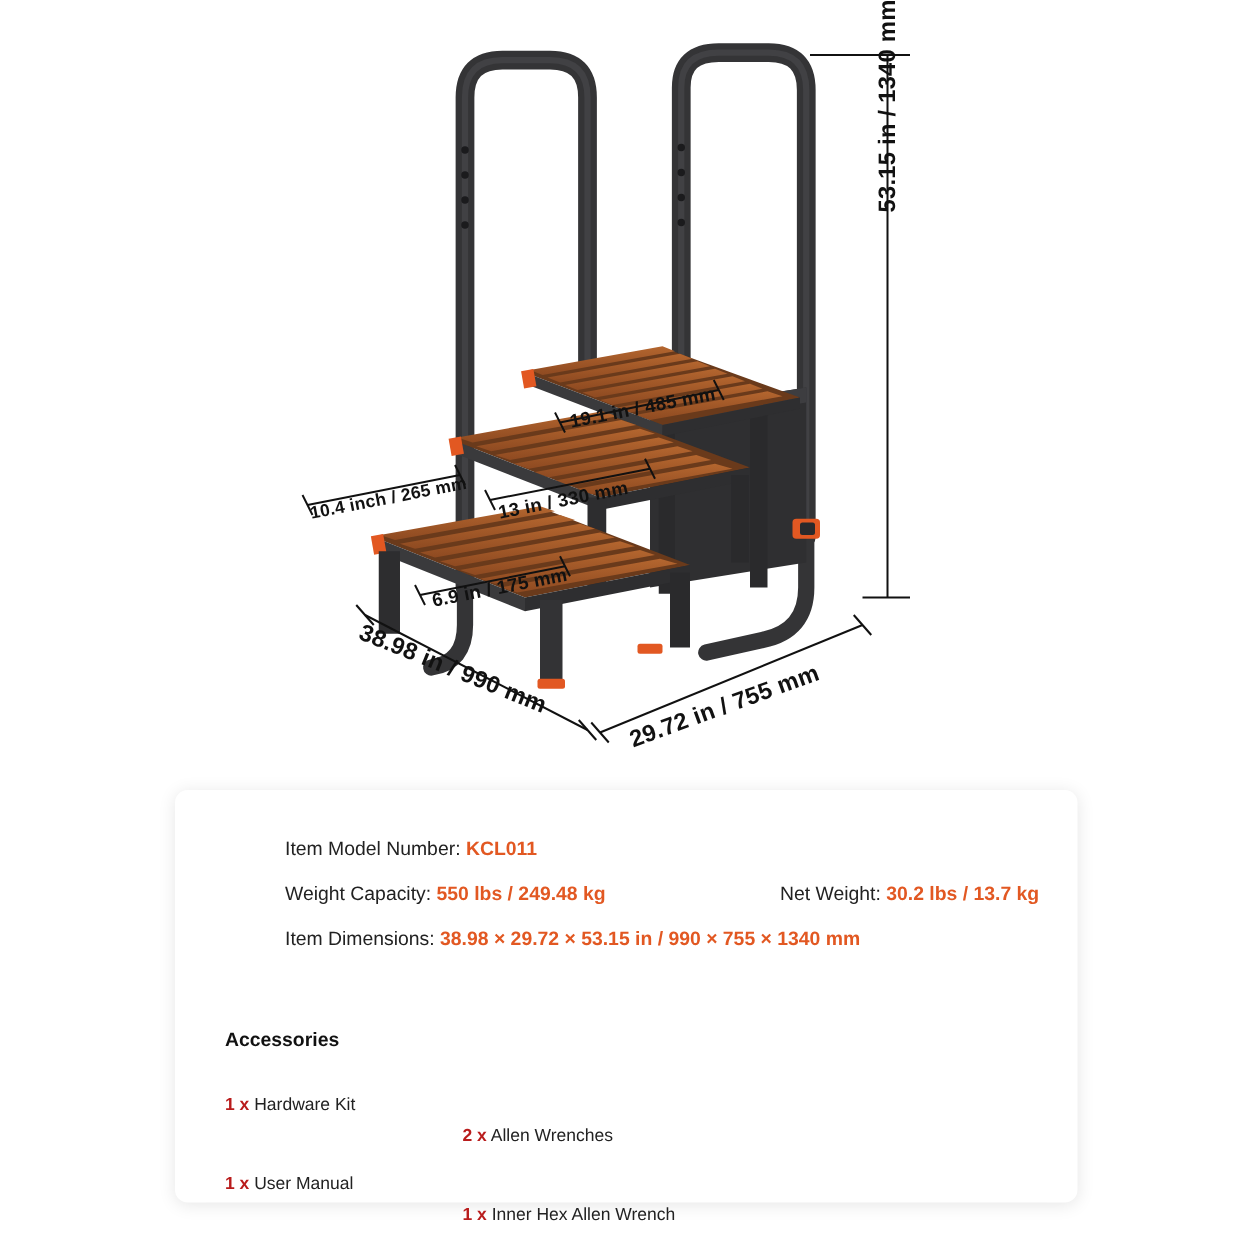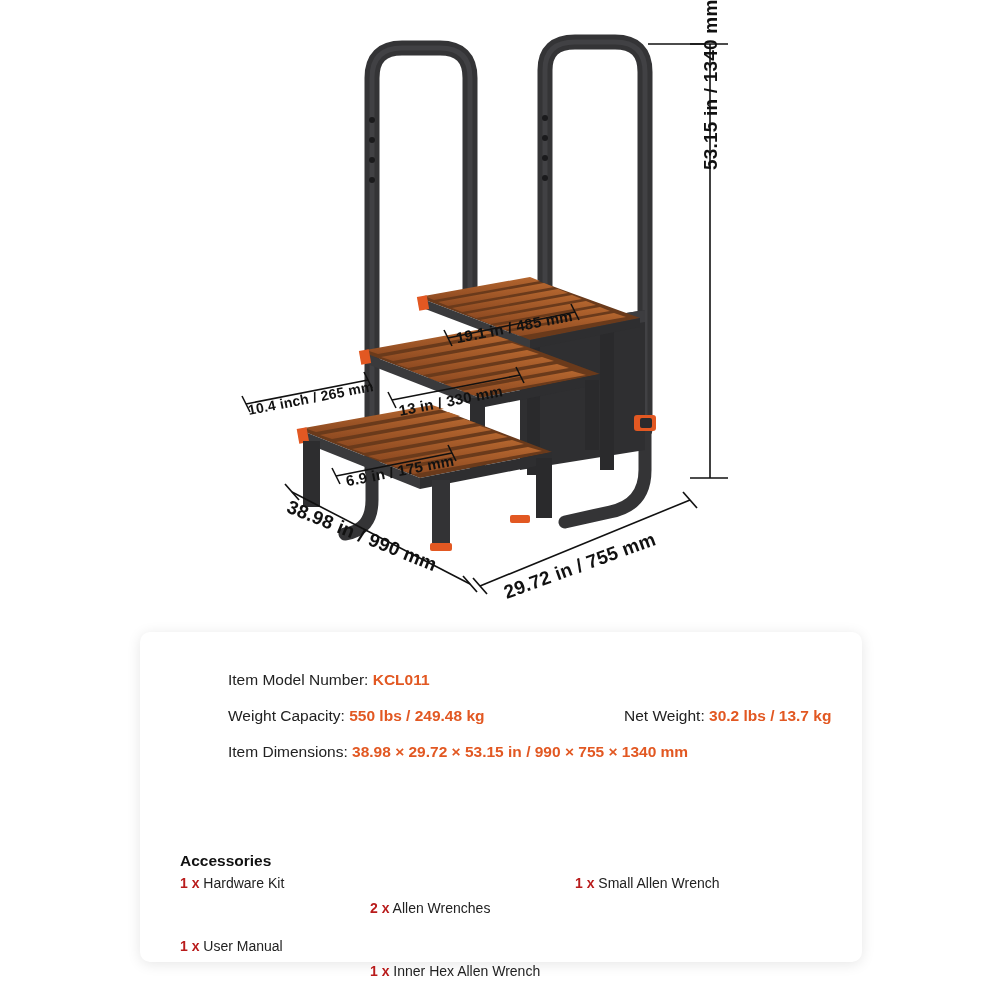--- a/index.html
+++ b/index.html
@@ -118,21 +118,21 @@
   .spec-cell.full { width: 645px; }
   .val {
     color: #e25822;
     font-weight: bold;
   }
   .lbl { color: #222222; }
 
   .accessories-title {
     position: absolute;
     left: 40px;
-    top: 220px;
+    top: 192px;
     font-size: 15.5px;
     font-weight: bold;
     color: #111111;
   }
   .acc-grid {
     position: absolute;
     left: 40px;
     top: 243px;
     width: 645px;
   }
@@ -341,24 +341,20 @@
     <div class="acc-grid">
       <div class="acc-row">
         <div class="acc-item c1">
           <span class="qty">1 x</span>
           <span>Hardware Kit</span>
         </div>
         <div class="acc-item c2">
           <span class="qty">2 x</span>
           <span>Allen Wrenches</span>
         </div>
-        <div class="acc-item c3">
-          <span class="qty">1 x</span>
-          <span>Small Allen Wrench</span>
-        </div>
       </div>
       <div class="acc-row">
         <div class="acc-item c1">
           <span class="qty">1 x</span>
           <span>User Manual</span>
         </div>
         <div class="acc-item c2">
           <span class="qty">1 x</span>
           <span>Inner Hex Allen Wrench</span>
         </div>

